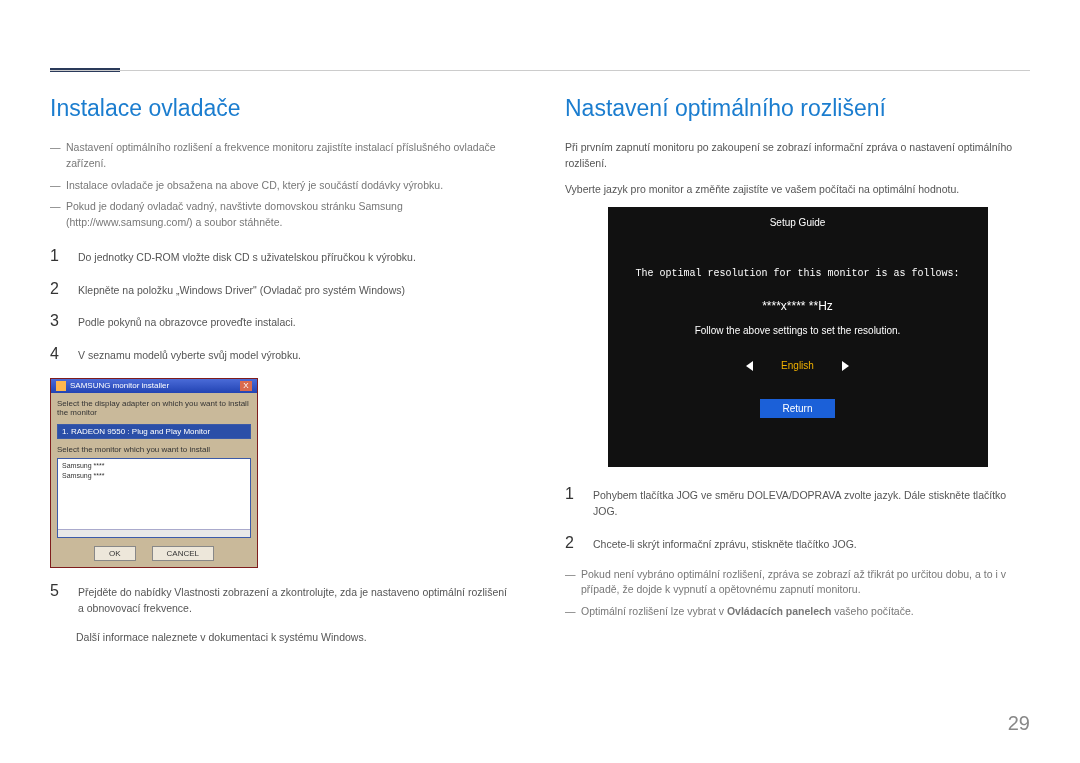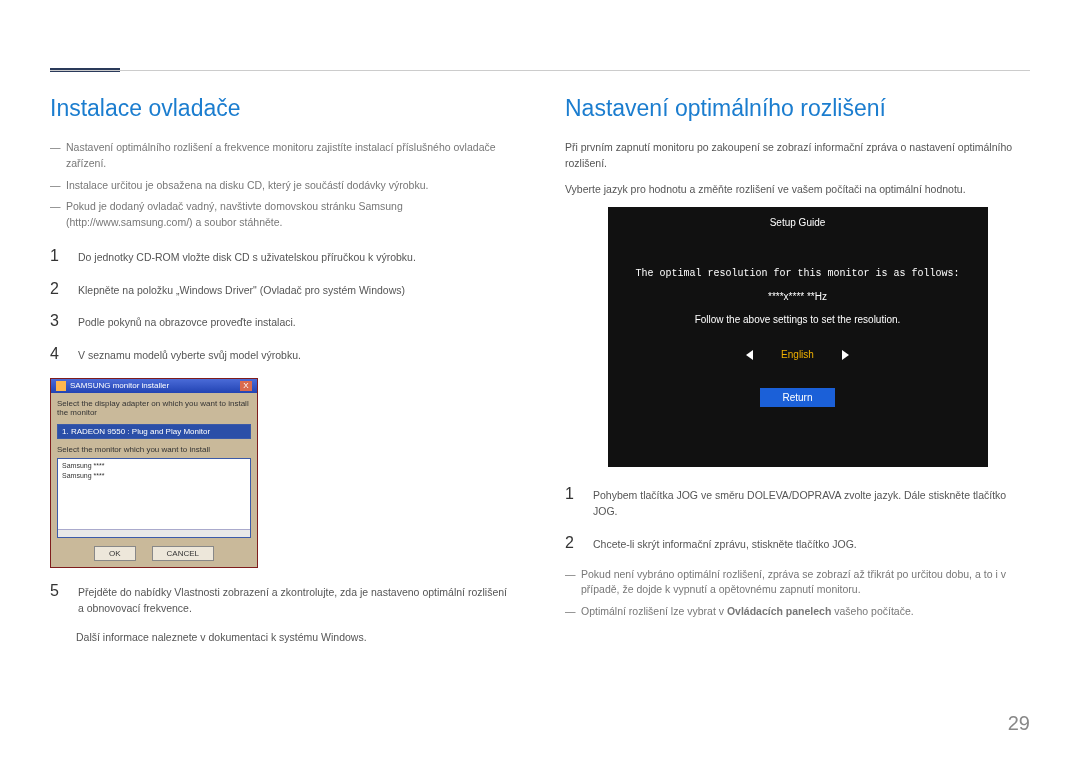--- a/index.html
+++ b/index.html
@@ -178,21 +178,21 @@
     display: flex;
     flex-direction: column;
     align-items: center;
   }
   .setup-title {
     font-size: 10px;
     color: #fff;
     margin-bottom: 40px;
   }
   .setup-line1 { margin-bottom: 12px; font-family: Liberation Mono, monospace; }
-  .setup-res { color: #fff; margin-bottom: 12px; font-size: 10px; }
+  .setup-res { color: #fff; margin-bottom: 12px; font-size: 12px; margin-top: 8px; }
   .setup-line2 { margin-bottom: 24px; }
   .setup-lang {
     color: #f0b000;
     display: flex;
     align-items: center;
     gap: 28px;
     margin-bottom: 28px;
   }
   .tri {
     width: 0; height: 0;
@@ -222,21 +222,21 @@
 <div class="header-accent"></div>
 <div class="header-line"></div>
 
 <div class="columns">
 
   <div class="col">
     <h1>Instalace ovladače</h1>
 
     <div class="intro-list">
       <div class="intro-item">Nastavení optimálního rozlišení a frekvence monitoru zajistíte instalací příslušného ovladače zařízení.</div>
-      <div class="intro-item">Instalace určitou je obsažena na disku CD, který je součástí dodávky výrobku.</div>
+      <div class="intro-item">Instalace ovladače je obsažena na above CD, který je součástí dodávky výrobku.</div>
       <div class="intro-item">Pokud je dodaný ovladač vadný, navštivte domovskou stránku Samsung (http://www.samsung.com/) a soubor stáhněte.</div>
     </div>
 
     <div class="step">
       <div class="step-num">1</div>
       <div class="step-text">Do jednotky CD-ROM vložte disk CD s uživatelskou příručkou k výrobku.</div>
     </div>
     <div class="step">
       <div class="step-num">2</div>
       <div class="step-text">Klepněte na položku „Windows Driver" (Ovladač pro systém Windows)</div>
@@ -277,21 +277,21 @@
       <div class="step-text">Přejděte do nabídky Vlastnosti zobrazení a zkontrolujte, zda je nastaveno optimální rozlišení a obnovovací frekvence.</div>
     </div>
 
     <div class="note">Další informace naleznete v dokumentaci k systému Windows.</div>
   </div>
 
   <div class="col">
     <h1>Nastavení optimálního rozlišení</h1>
 
     <div class="body-text">Při prvním zapnutí monitoru po zakoupení se zobrazí informační zpráva o nastavení optimálního rozlišení.</div>
-    <div class="body-text">Vyberte jazyk pro hodnotu a změňte rozlišení ve vašem počítači na optimální hodnotu.</div>
+    <div class="body-text">Vyberte jazyk pro monitor a změňte zajistíte ve vašem počítači na optimální hodnotu.</div>
 
     <div class="setup-guide">
       <div class="setup-title">Setup Guide</div>
       <div class="setup-line1">The optimal resolution for this monitor is as follows:</div>
       <div class="setup-res">****x**** **Hz</div>
       <div class="setup-line2">Follow the above settings to set the resolution.</div>
       <div class="setup-lang">
         <div class="tri left"></div>
         <span>English</span>
         <div class="tri right"></div>

